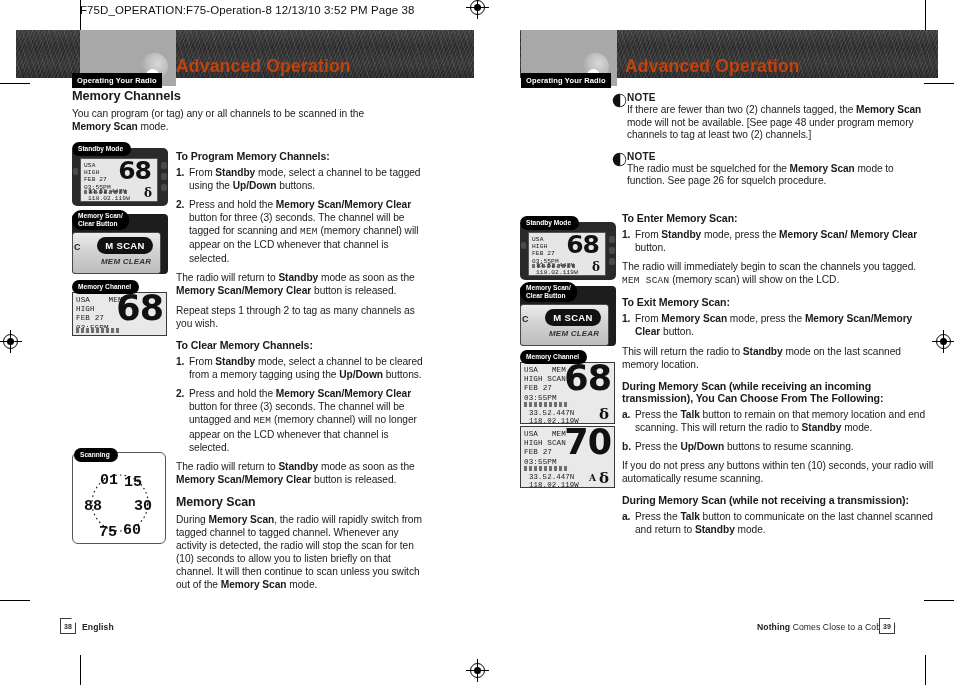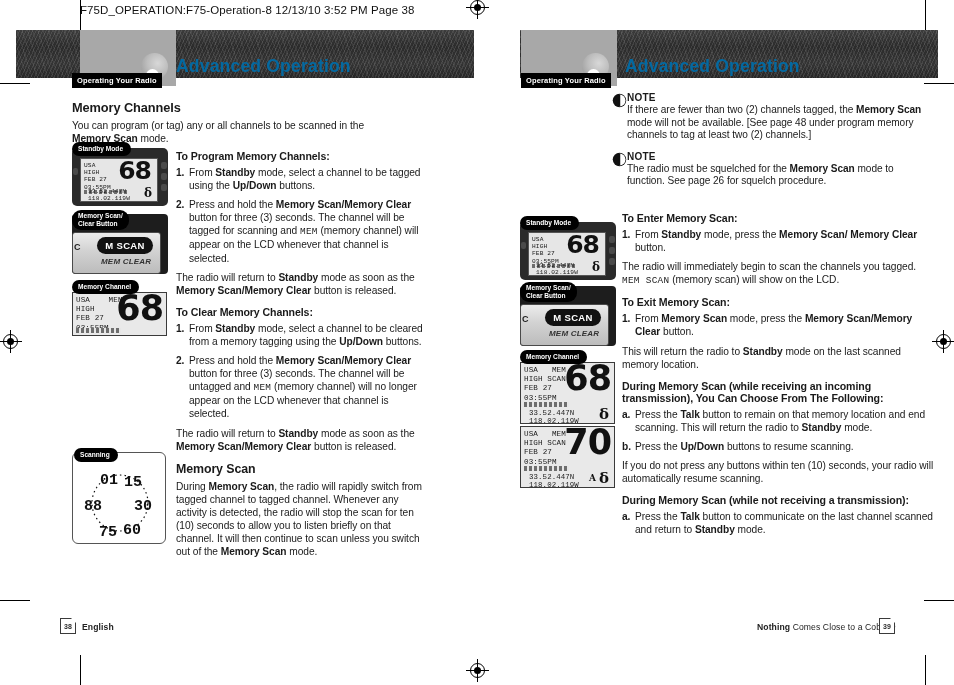--- a/index.html
+++ b/index.html
@@ -45,21 +45,21 @@
     background:
       repeating-linear-gradient(115deg,
         rgba(255,255,255,.10) 0px, rgba(255,255,255,.10) 1px,
         rgba(0,0,0,0) 1px, rgba(0,0,0,0) 3px),
       repeating-linear-gradient(72deg,
         rgba(255,255,255,.07) 0px, rgba(255,255,255,.07) 1px,
         rgba(0,0,0,0) 1px, rgba(0,0,0,0) 5px),
       linear-gradient(180deg, #3c3c3c 0%, #2b2b2b 35%, #343434 70%, #262626 100%);
   }
   .banner-title {
-    position: absolute; color: #0369a1;
+    position: absolute; color: #c2410c;
     font-size: 17.5px; font-weight: bold;
     letter-spacing: .2px;
   }
   .logo-box {
     position: absolute; width: 96px; height: 56px;
     background: #a8a8a8;
   }
   .logo-circle {
     position: absolute; right: 8px; bottom: 6px;
     width: 27px; height: 27px; border-radius: 50%;
@@ -258,32 +258,33 @@
 
 <div class="banner" style="left:520px;top:30px;width:418px;"></div>
 <div class="logo-box" style="left:521px;top:30px;">
   <div class="logo-circle"></div>
   <div class="logo-dot"></div>
   <div class="logo-tail"></div>
 </div>
 <div class="tab-label" style="left:521px;top:73px;">Operating Your Radio</div>
 <div class="banner-title" style="left:625px;top:56px;">Advanced Operation</div>
 
-<div class="col" style="left:72px;top:100px;width:330px;">
+<div class="col" style="left:72px;top:88px;width:330px;">
   <h2 class="section-head">Memory Channels</h2>
   <p class="body-text"><span>You can program (or tag) any or all channels to be scanned in the </span><b>Memory Scan</b><span> mode.</span></p>
 </div>
 
 <div class="col" style="left:176px;top:138px;width:250px;">
   <h3 class="sub-head" style="margin-top:12px;">To Program Memory Channels:</h3>
   <ol class="steps">
     <li><span class="marker">1.</span><span>From </span><b>Standby</b><span> mode, select a channel to be tagged using the </span><b>Up/Down</b><span> buttons.</span></li>
     <li><span class="marker">2.</span><span>Press and hold the </span><b>Memory Scan/Memory Clear</b><span> button for three (3) seconds. The channel will be tagged for scanning and </span><span class="mono">MEM</span><span> (memory channel) will appear on the LCD whenever that channel is selected.</span></li>
   </ol>
   <p class="body-text"><span>The radio will return to </span><b>Standby</b><span> mode as soon as the </span><b>Memory Scan/Memory Clear</b><span> button is released.</span></p>
+  <p class="body-text">Repeat steps 1 through 2 to tag as many channels as you wish.</p>
 
   <h3 class="sub-head">To Clear Memory Channels:</h3>
   <ol class="steps">
     <li><span class="marker">1.</span><span>From </span><b>Standby</b><span> mode, select a channel to be cleared from a memory tagging using the </span><b>Up/Down</b><span> buttons.</span></li>
     <li><span class="marker">2.</span><span>Press and hold the </span><b>Memory Scan/Memory Clear</b><span> button for three (3) seconds. The channel will be untagged and </span><span class="mono">MEM</span><span> (memory channel) will no longer appear on the LCD whenever that channel is selected.</span></li>
   </ol>
   <p class="body-text"><span>The radio will return to </span><b>Standby</b><span> mode as soon as the </span><b>Memory Scan/Memory Clear</b><span> button is released.</span></p>
 
   <h3 class="sub-head" style="font-size:12.4px;">Memory Scan</h3>
   <p class="body-text"><span>During </span><b>Memory Scan</b><span>, the radio will rapidly switch from tagged channel to tagged channel. Whenever any activity is detected, the radio will stop the scan for ten (10) seconds to allow you to listen briefly on that channel. It will then continue to scan unless you switch out of the </span><b>Memory Scan</b><span> mode.</span></p>

